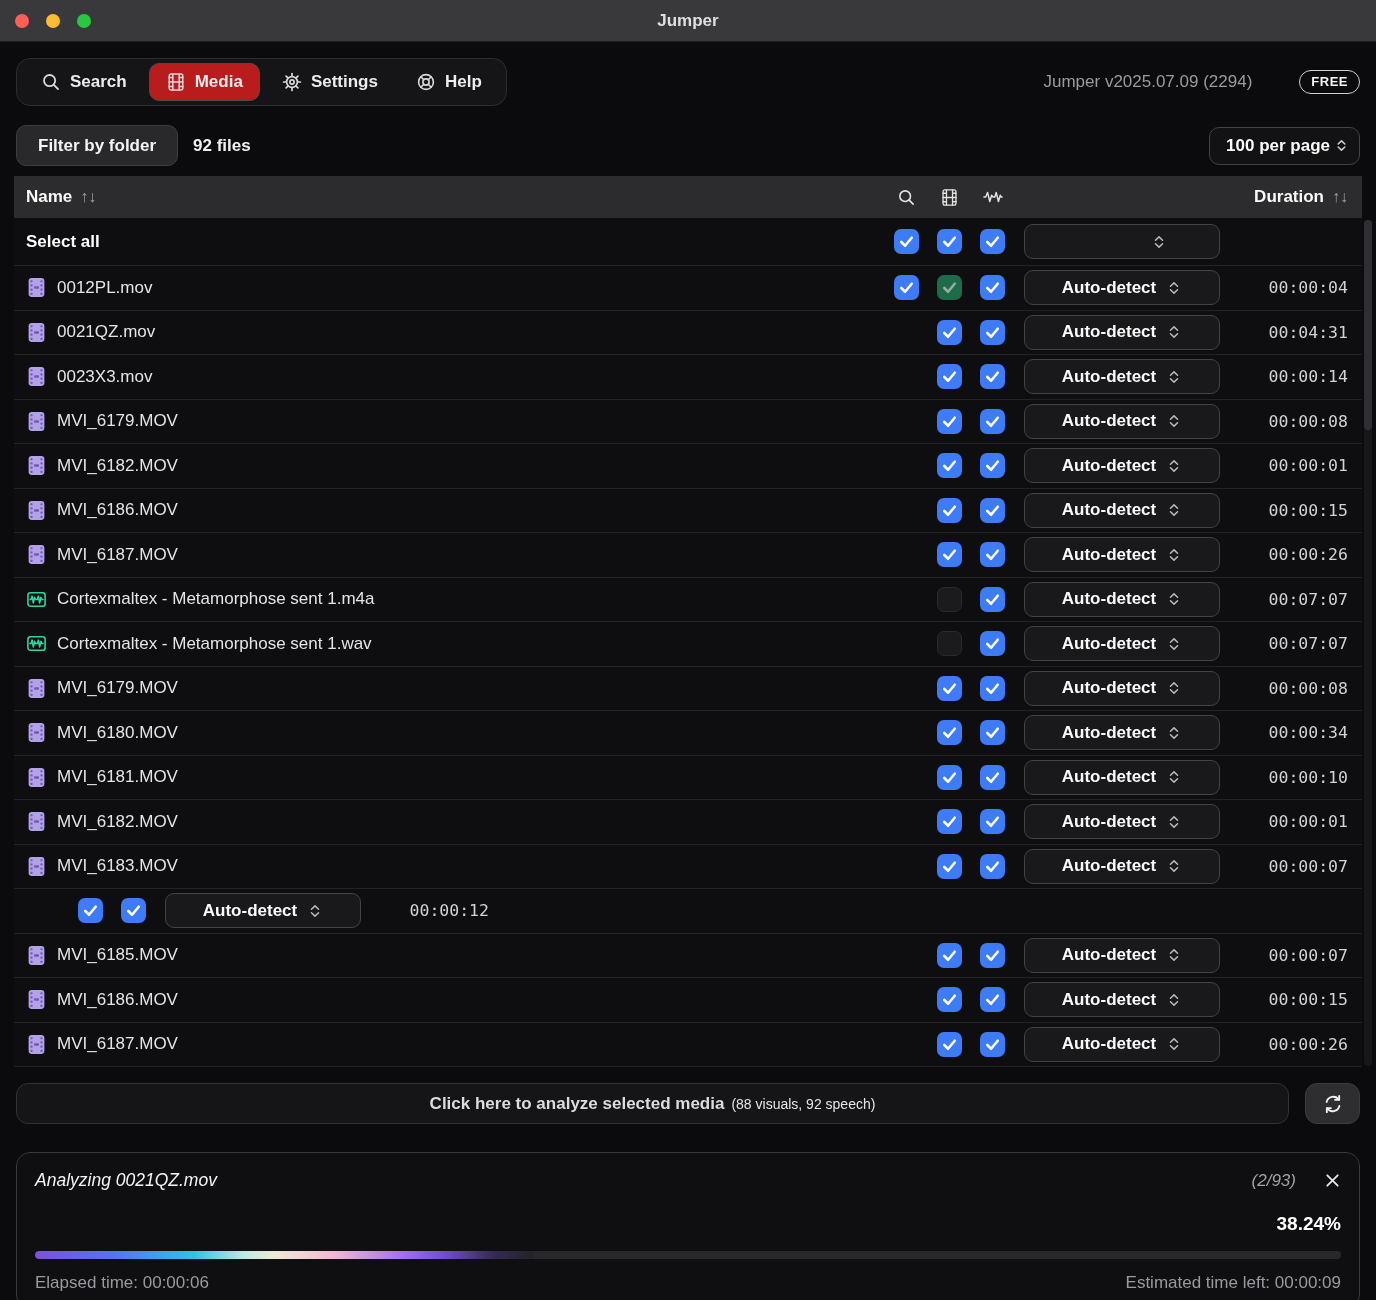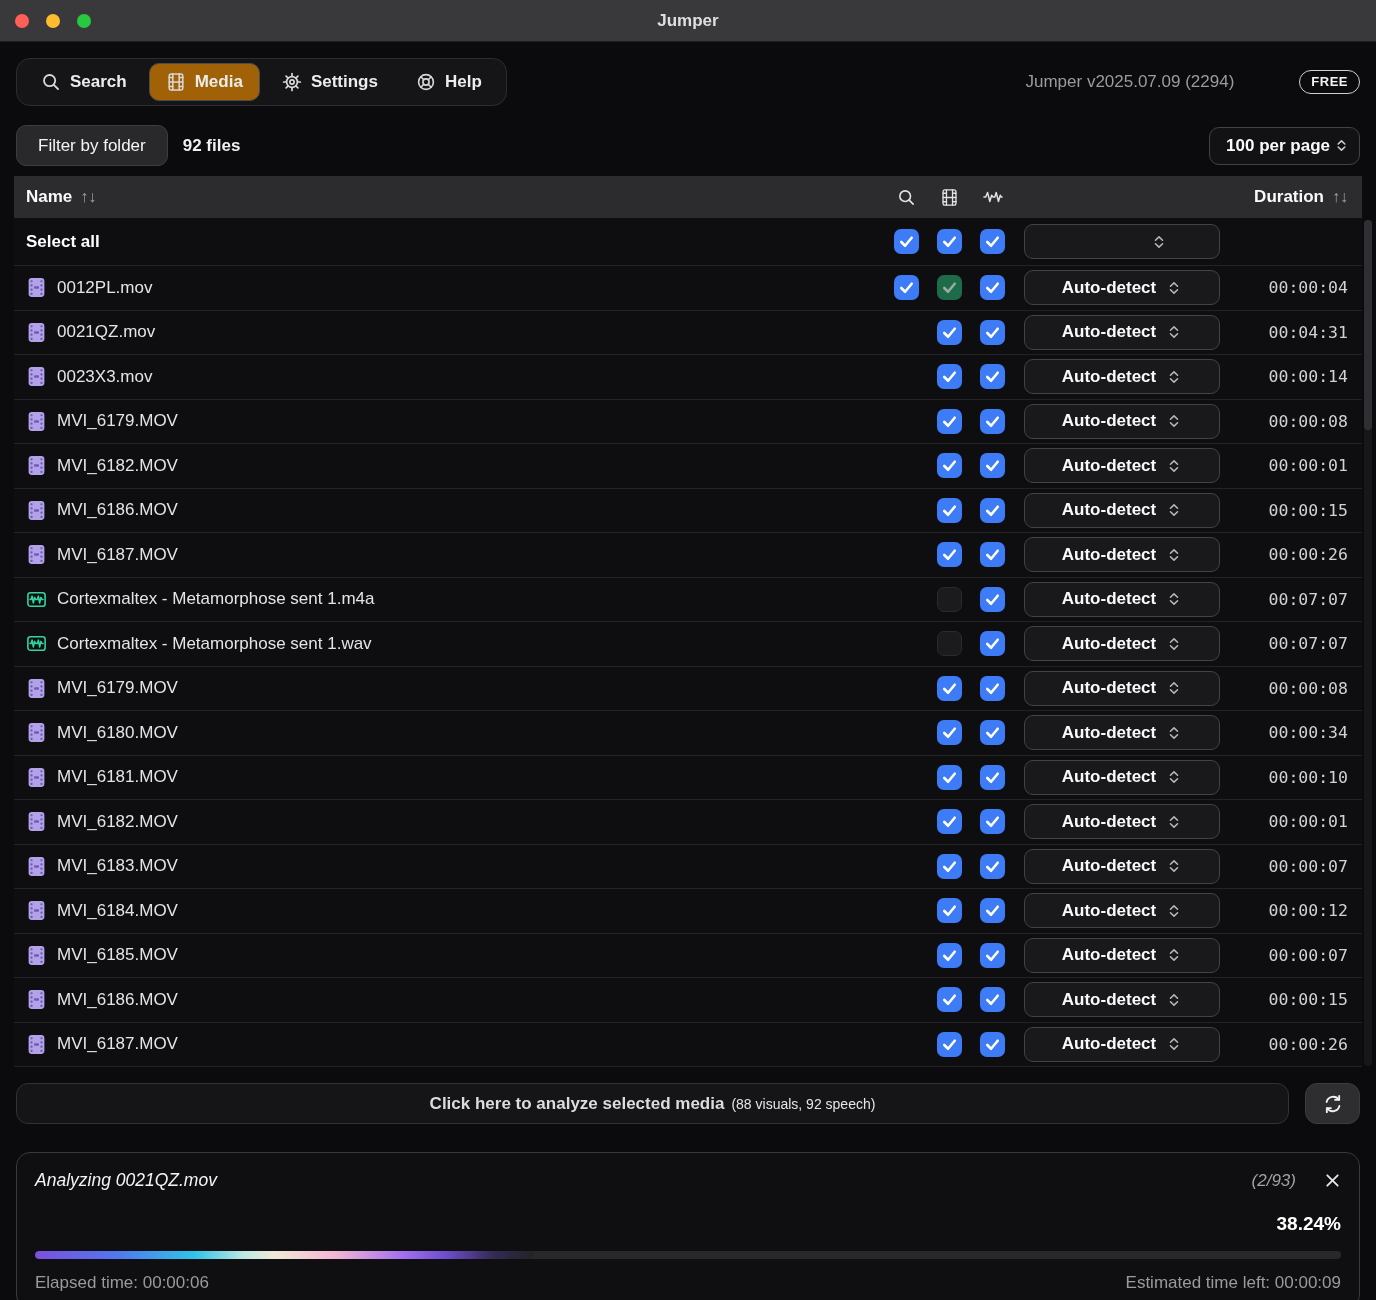--- a/index.html
+++ b/index.html
@@ -22,42 +22,42 @@
 
   
   .nav-row { display:flex; align-items:center; padding:16px 16px 0 16px; }
   .tabbar {
     display:flex; align-items:center; gap:6px;
     background:#151517; border:1px solid #2d2d2f; border-radius:14px; padding:5px 8px; height:48px;
   }
   .tab { display:flex; align-items:center; gap:9px; padding:8px 16px; border-radius:10px; cursor:pointer;
          font-size:17px; font-weight:600; color:#ececec; }
   .tab svg { stroke:#d8d8d8; }
-  .tab.active { background:#a16207; border:1px solid #4b4b4d; }
-  .nav-right { margin-left:auto; display:flex; align-items:center; gap:26px; }
+  .tab.active { background:#b91c1c; border:1px solid #4b4b4d; }
+  .nav-right { margin-left:auto; display:flex; align-items:center; gap:8px; }
   .version { color:#9b9b9b; font-size:17px; }
   .free-badge {
     font-size:13px; font-weight:bold; letter-spacing:.5px; color:#f2f2f2;
     border:1.5px solid #cfcfcf; border-radius:999px; padding:3px 11px 4px 11px;margin-left:39px;
   }
 
   
   .filter-row { display:flex; align-items:center; gap:15px; padding:19px 16px 0 16px; }
   .filter-input {
     display:flex; align-items:center; gap:9px; width:487px; height:45px;
     background:#131315; border:1px solid #37373b; border-radius:12px; padding:0 14px;
   }
   .filter-input input {
     background:transparent; border:none; outline:none; color:#e8e8e8; font-size:17px; width:100%;
     font-family:"Liberation Sans", sans-serif;
   }
   .filter-input input::placeholder { color:#7f7f85; }
   .btn-folder {
     height:41px; padding:0 21px; background:#29292b; border:1px solid #3d3d3f; border-radius:10px;
-    color:#f4f4f4; font-size:17px; font-weight:normal; display:flex; align-items:center; cursor:pointer;
+    color:#f4f4f4; font-size:17px; font-weight:bold; display:flex; align-items:center; cursor:pointer;
   }
   .file-count { font-size:17px; font-weight:bold; color:#f0f0f0; }
   .btn-perpage {
     margin-left:auto; height:38px; padding:0 10px 0 16px; display:flex; align-items:center; gap:4px;
     background:#121214; border:1px solid #434345; border-radius:10px;
     color:#fafafa; font-size:17px; font-weight:bold; cursor:pointer;
   }
 
   
   .table { margin:10px 0 0 14px; width:1348px; position:relative; }
@@ -982,36 +982,20 @@
               <polyline points="5,7 9,3.2 13,7"></polyline>
               <polyline points="5,11 9,14.8 13,11"></polyline>
             </svg>
       </div>
     </div>
     <div class="duration-cell">
           <span class="duration">00:00:07</span>
         </div>
   </div>
       <div class="row">
-    <div class="name-cell">
-      <svg width="21" height="21" viewBox="0 0 20 20">
-            <rect x="2.5" y="1" width="15" height="18" rx="3" fill="#b4a2e9"></rect>
-            <rect x="4.2" y="3" width="2.1" height="2.1" rx="0.7" fill="#6f5cba"></rect>
-            <rect x="4.2" y="7" width="2.1" height="2.1" rx="0.7" fill="#6f5cba"></rect>
-            <rect x="4.2" y="11" width="2.1" height="2.1" rx="0.7" fill="#6f5cba"></rect>
-            <rect x="4.2" y="15" width="2.1" height="2.1" rx="0.7" fill="#6f5cba"></rect>
-            <rect x="13.7" y="3" width="2.1" height="2.1" rx="0.7" fill="#6f5cba"></rect>
-            <rect x="13.7" y="7" width="2.1" height="2.1" rx="0.7" fill="#6f5cba"></rect>
-            <rect x="13.7" y="11" width="2.1" height="2.1" rx="0.7" fill="#6f5cba"></rect>
-            <rect x="13.7" y="15" width="2.1" height="2.1" rx="0.7" fill="#6f5cba"></rect>
-            <rect x="7.6" y="8.9" width="4.8" height="2.2" rx="0.8" fill="#6f5cba"></rect>
-          </svg>
-
-      <span class="fname">MVI_6184.MOV</span>
-    </div>
     <div class="cb-cell">
           <span class="cb cb-search none">
             <svg width="19" height="19" viewBox="0 0 20 20">
               <polyline points="4.5,10.5 8.5,14.5 15.5,6" fill="none" stroke="#fff" stroke-width="2.7" stroke-linecap="round" stroke-linejoin="round"></polyline>
             </svg>
           </span>
         </div>
     <div class="cb-cell">
           <span class="cb cb-visual blue">
             <svg width="19" height="19" viewBox="0 0 20 20">

